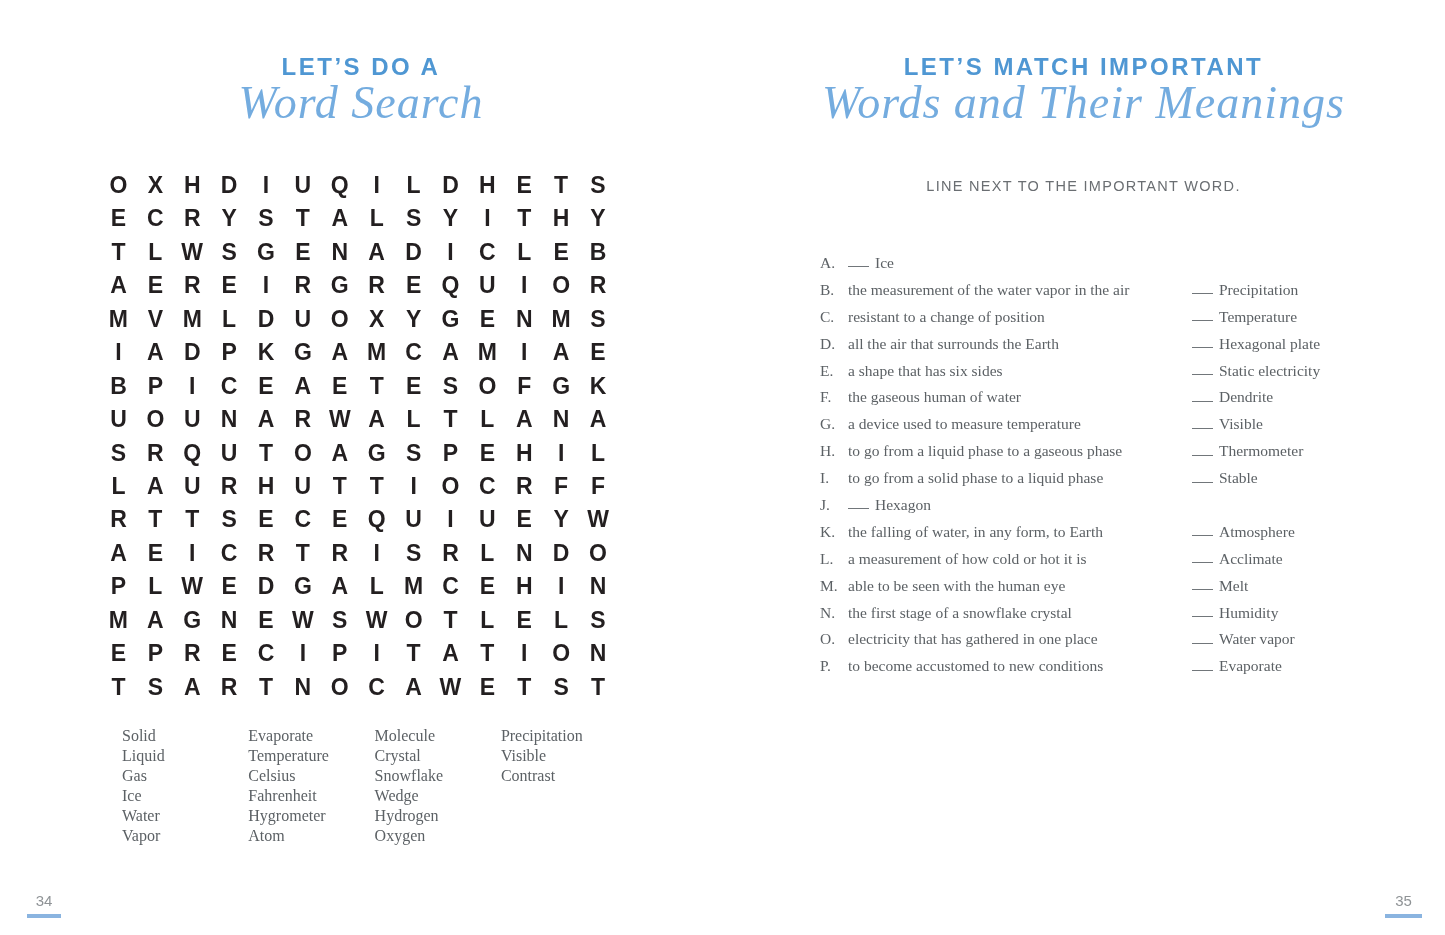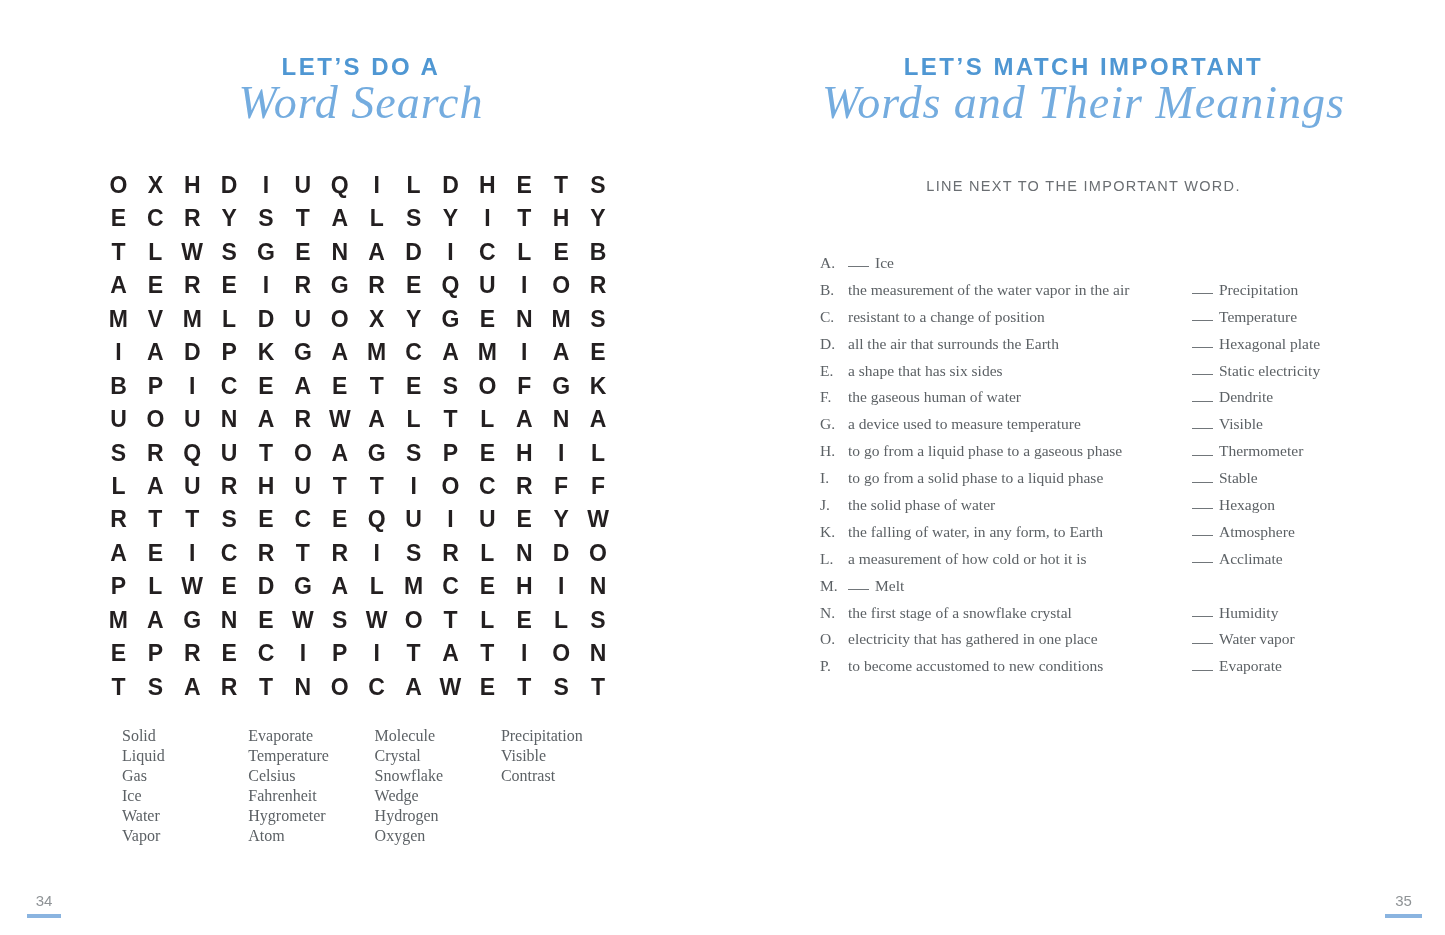--- a/index.html
+++ b/index.html
@@ -454,21 +454,20 @@
         <div class="match-row">
           <span class="m-letter">I.</span>
           <span class="m-def">to go from a solid phase to a liquid phase</span>
           <span class="m-answer">
             <span class="m-blank"></span>
             <span class="m-word">Stable</span>
           </span>
         </div>
         <div class="match-row">
           <span class="m-letter">J.</span>
-          <span class="m-def">the solid phase of water</span>
           <span class="m-answer">
             <span class="m-blank"></span>
             <span class="m-word">Hexagon</span>
           </span>
         </div>
         <div class="match-row">
           <span class="m-letter">K.</span>
           <span class="m-def">the falling of water, in any form, to Earth</span>
           <span class="m-answer">
             <span class="m-blank"></span>
@@ -478,20 +477,21 @@
         <div class="match-row">
           <span class="m-letter">L.</span>
           <span class="m-def">a measurement of how cold or hot it is</span>
           <span class="m-answer">
             <span class="m-blank"></span>
             <span class="m-word">Acclimate</span>
           </span>
         </div>
         <div class="match-row">
           <span class="m-letter">M.</span>
+          <span class="m-def">able to be seen with the human eye</span>
           <span class="m-answer">
             <span class="m-blank"></span>
             <span class="m-word">Melt</span>
           </span>
         </div>
         <div class="match-row">
           <span class="m-letter">N.</span>
           <span class="m-def">the first stage of a snowflake crystal</span>
           <span class="m-answer">
             <span class="m-blank"></span>

